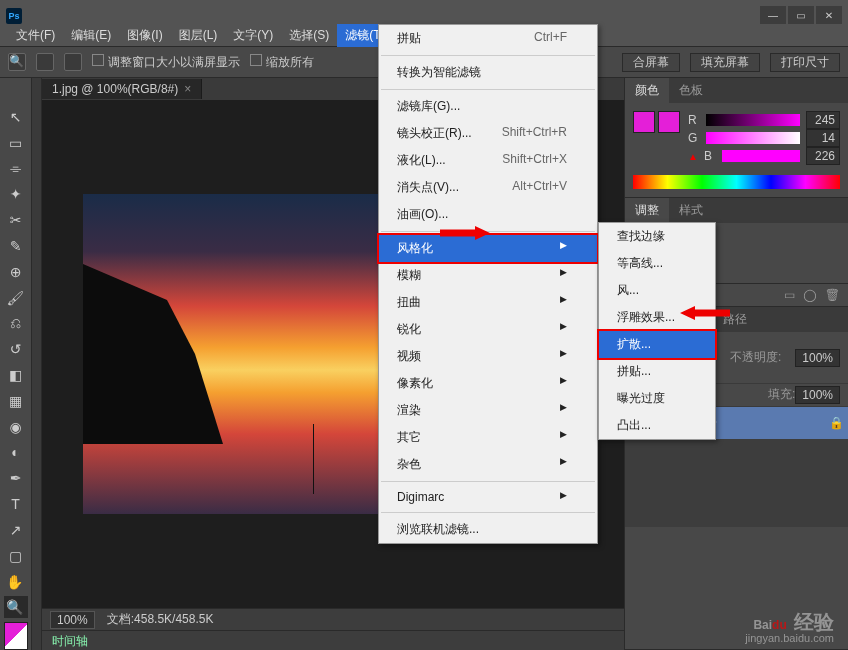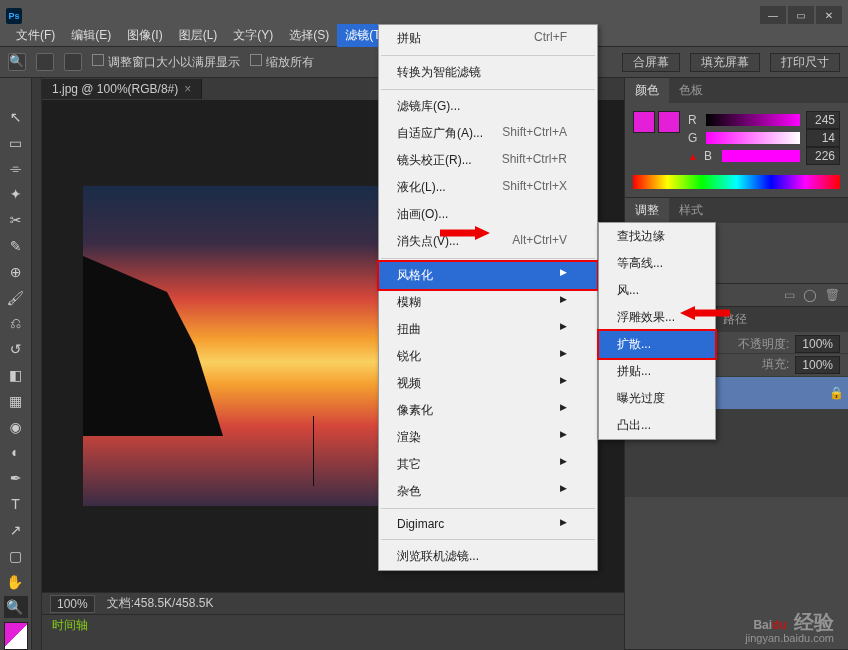--- a/index.html
+++ b/index.html
@@ -24,41 +24,41 @@
 .tab{height:22px;background:#3a3a3a;display:flex;align-items:center}
 .doctab{background:#272727;color:#ccc;padding:3px 10px;border-right:1px solid #1a1a1a;display:flex;align-items:center;gap:6px}
 .doctab .x{color:#888;cursor:pointer}
 .canvas{flex:1;display:flex;align-items:center;justify-content:center;padding:20px}
 .photo{width:500px;height:320px;position:relative;background:linear-gradient(180deg,#1a2c48 0%,#3a2c45 18%,#d4463a 35%,#f5a030 48%,#f9d060 55%,#f5a030 62%,#d4463a 75%,#3a2c45 100%);overflow:hidden}
 .photo::before{content:"";position:absolute;left:0;top:70px;width:140px;height:180px;background:#0c0c0c;clip-path:polygon(0 0,60% 20%,80% 50%,100% 100%,0 100%)}
 .photo::after{content:"";position:absolute;right:0;bottom:50px;width:80px;height:40px;background:rgba(10,10,10,.6);border-radius:10px}
 .branch{position:absolute;bottom:20px;left:230px;width:1px;height:70px;background:#111}
 .statusbar{height:22px;background:#3d3d3d;display:flex;align-items:center;padding:0 8px;color:#ccc;gap:12px;border-top:1px solid #2a2a2a}
 .zoom{background:#2f2f2f;border:1px solid #555;padding:1px 6px}
-.timeline{height:36px;background:#3d3d3d;border-top:1px solid #2a2a2a;color:#84cc16;padding:2px 10px}
+.timeline{height:20px;background:#3d3d3d;border-top:1px solid #2a2a2a;color:#86efac;padding:2px 10px}
 .right{width:224px;background:#484848;border-left:1px solid #2a2a2a;display:flex;flex-direction:column}
 .panel{border-bottom:1px solid #2a2a2a}
 .panel-tabs{display:flex;background:#3a3a3a;color:#999}
 .ptab{padding:4px 10px;cursor:pointer}
 .ptab.act{background:#484848;color:#ddd}
 .color-body{padding:8px;display:flex;flex-direction:column;gap:6px}
 .swatch{display:flex;gap:3px}
 .sw{width:22px;height:22px;border:1px solid #222}
 .sl-row{display:flex;align-items:center;gap:6px}
 .sl-label{color:#ccc;width:12px}
 .sl{flex:1;height:12px;position:relative}
 .sl-r{background:linear-gradient(90deg,#000,#f0f)}
 .sl-g{background:linear-gradient(90deg,#f0f,#fff)}
 .sl-b{background:linear-gradient(90deg,#f0f,#f0f)}
 .sl-val{width:34px;background:#333;border:1px solid #222;color:#ccc;padding:1px 4px;text-align:right}
 .hue{height:14px;background:linear-gradient(90deg,red,yellow,lime,cyan,blue,magenta,red);margin-top:4px}
 .adj-body{padding:6px;color:#999;min-height:60px}
-.layer-opts{display:flex;align-items:flex-end;padding:0 8px;gap:6px;color:#999}
+.layer-opts{display:flex;align-items:center;padding:15px 8px;gap:14px;color:#999}
 .sel-box{background:#333;border:1px solid #222;padding:1px 6px;color:#ccc}
-.layer-lock{display:flex;padding:2px 8px;gap:6px;color:#999;border-top:1px solid #3a3a3a;border-bottom:1px solid #3a3a3a}
+.layer-lock{display:flex;padding:2px 8px;color:#999;border-top:1px solid #3a3a3a;border-bottom:1px solid #3a3a3a}
 .layer-list{background:#3d3d3d;min-height:120px}
 .layer-row{display:flex;align-items:center;padding:4px;gap:8px;background:#5a7ab0;color:#fff}
 .eye{width:14px;height:14px;border:1px solid #888}
 .thumb{width:34px;height:24px;background:linear-gradient(180deg,#d4463a,#f9d060);border:1px solid #222}
 .lock-i{margin-left:auto;color:#ccc}
 .dd{position:absolute;background:#f0f0f0;border:1px solid #999;box-shadow:2px 2px 5px rgba(0,0,0,.4);z-index:100}
 .dd-item{padding:5px 30px 5px 18px;color:#222;cursor:pointer;display:flex;justify-content:space-between;}
 .dd-item.hl{background:#2b6cd4;color:#fff}
 .dd-item.sub::after{content:"▶";font-size:9px;margin-left:auto}
 .dd-sep{height:1px;background:#ccc;margin:3px 2px}
@@ -231,36 +231,32 @@
 <div class="dd" style="left:378px;top:24px;width:220px">
   <div class="dd-item">
       <span>拼贴</span>
       <span class="sc">Ctrl+F</span>
     </div>
   <div class="dd-sep"></div>
   <div class="dd-item">转换为智能滤镜</div>
   <div class="dd-sep"></div>
   <div class="dd-item">滤镜库(G)...</div>
   <div class="dd-item">
-      <span>自适应广角(A)...</span>
-      <span class="sc">Shift+Ctrl+A</span>
-    </div>
-  <div class="dd-item">
       <span>镜头校正(R)...</span>
       <span class="sc">Shift+Ctrl+R</span>
     </div>
   <div class="dd-item">
       <span>液化(L)...</span>
       <span class="sc">Shift+Ctrl+X</span>
     </div>
-  <div class="dd-item">油画(O)...</div>
   <div class="dd-item">
       <span>消失点(V)...</span>
       <span class="sc">Alt+Ctrl+V</span>
     </div>
+  <div class="dd-item">油画(O)...</div>
   <div class="dd-sep"></div>
   <div class="dd-item sub hl box-hl">风格化</div>
   <div class="dd-item sub">模糊</div>
   <div class="dd-item sub">扭曲</div>
   <div class="dd-item sub">锐化</div>
   <div class="dd-item sub">视频</div>
   <div class="dd-item sub">像素化</div>
   <div class="dd-item sub">渲染</div>
   <div class="dd-item sub">其它</div>
   <div class="dd-item sub">杂色</div>

